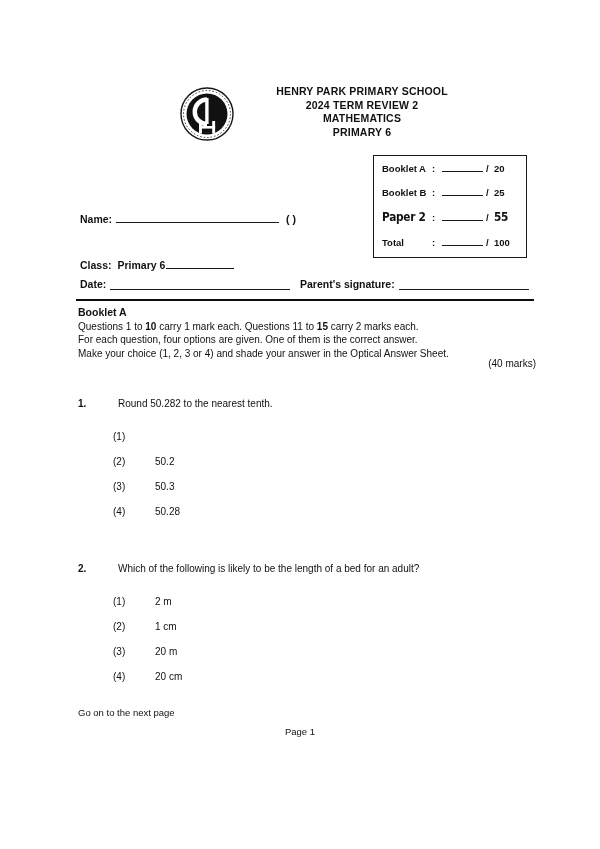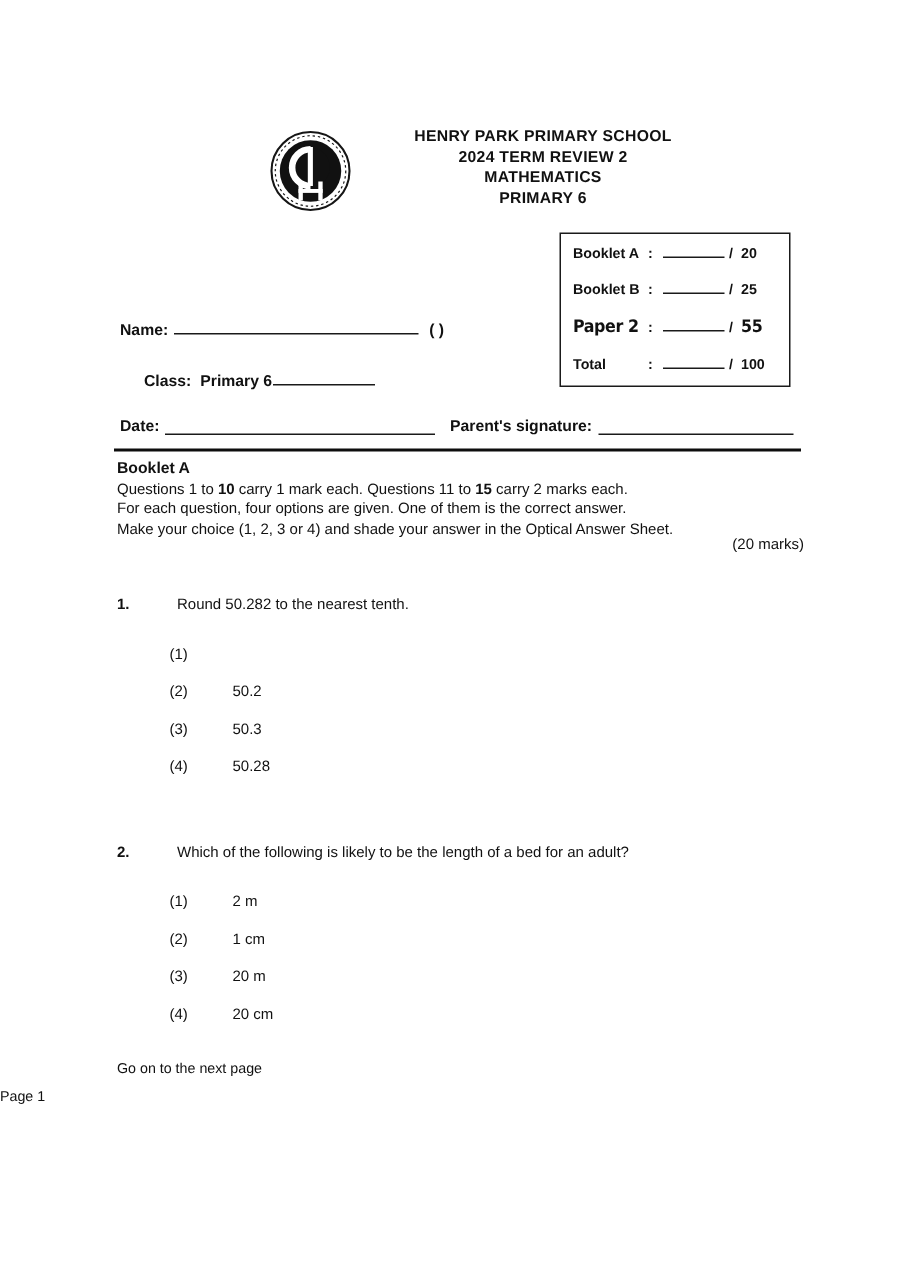--- a/index.html
+++ b/index.html
@@ -104,21 +104,21 @@
   .field .flabel { flex: 0 0 auto; }
   .rule {
     display: inline-block;
     border-bottom: 1.3px solid #1a1a1a;
     height: 10px;
     margin-left: 4px;
   }
   .field-name { left: 80px; top: 212px; justify-content: flex-end; }
   .field-name .rule { width: 163px; }
   .field-name .brackets { margin-left: 7px; font-weight: bold; }
-  .field-class { left: 80px; top: 246px; margin-left: 16px; }
+  .field-class { left: 80px; top: 258px; }
   .field-class .rule { width: 68px; margin-left: 1px; }
   .field-date { left: 80px; top: 278px; align-items: flex-end; }
   .field-date .rule { width: 180px; }
   .field-sig { left: 300px; top: 278px; align-items: flex-end; }
   .field-sig .rule { width: 130px; }
 
   .thick-rule {
     position: absolute;
     left: 76px;
     top: 299px;
@@ -186,21 +186,21 @@
     left: 78px;
     top: 707px;
     width: 456px;
     font-size: 9.5px;
   }
   .pagenum {
     position: absolute;
     left: 0;
     top: 726px;
     width: 600px;
-    text-align: left;
+    text-align: center;
     font-size: 9.5px;
   }
 </style>
 </head>
 <body>
 
 <div class="page">
 
   <div class="header-block">
     <div class="logo">
@@ -278,21 +278,21 @@
   </div>
 
   <div class="thick-rule"></div>
 
   <div class="instructions">
     <div class="booklet-title">Booklet A</div>
     <div><span>Questions 1 to </span><b>10</b><span> carry 1 mark each. Questions 11 to </span><b>15</b><span> carry 2 marks each.</span></div>
     <div>For each question, four options are given. One of them is the correct answer.</div>
     <div>Make your choice (1, 2, 3 or 4) and shade your answer in the Optical Answer Sheet.</div>
   </div>
-  <div class="marks-note">(20 marks)</div>
+  <div class="marks-note">(40 marks)</div>
 
   <div class="question" id="question-1">
     <div class="q-head">
       <span class="q-num">1.</span>
       <span class="q-text">Round 50.282 to the nearest tenth.</span>
     </div>
     <div class="options">
       <div class="option">
         <span class="opt-key">(1)</span>
       </div>

